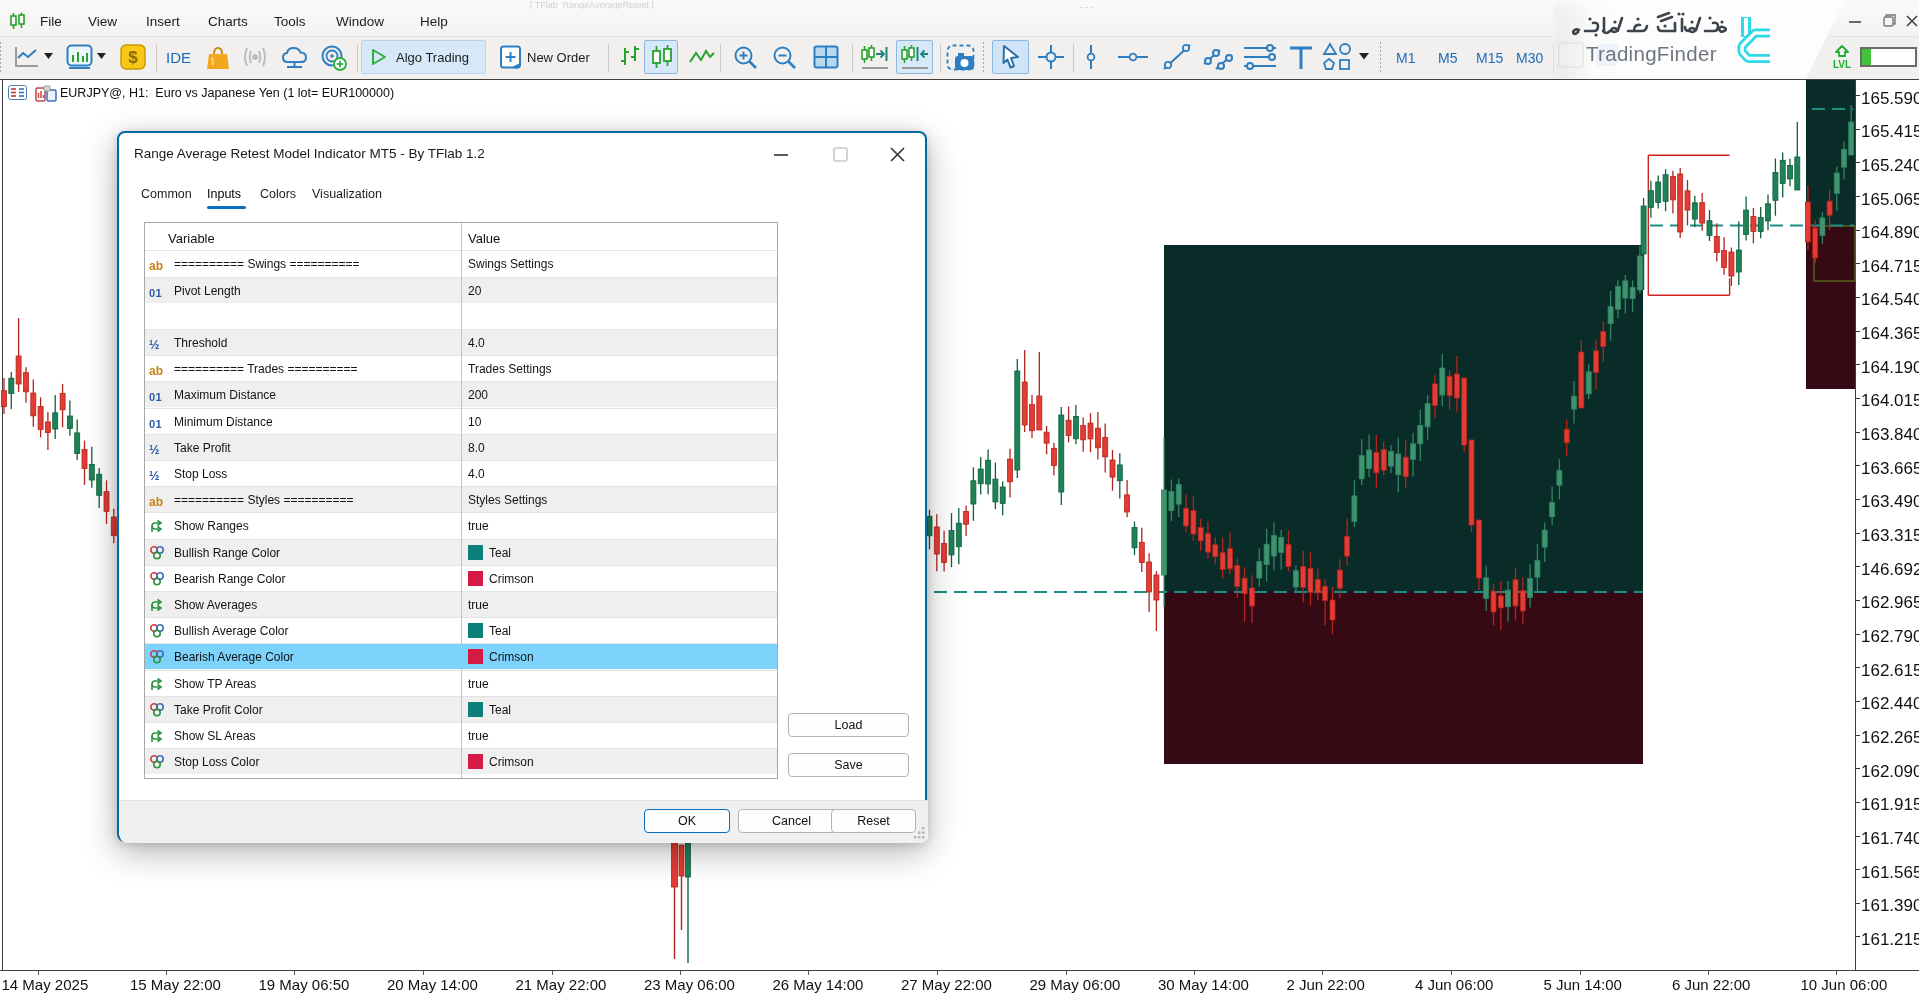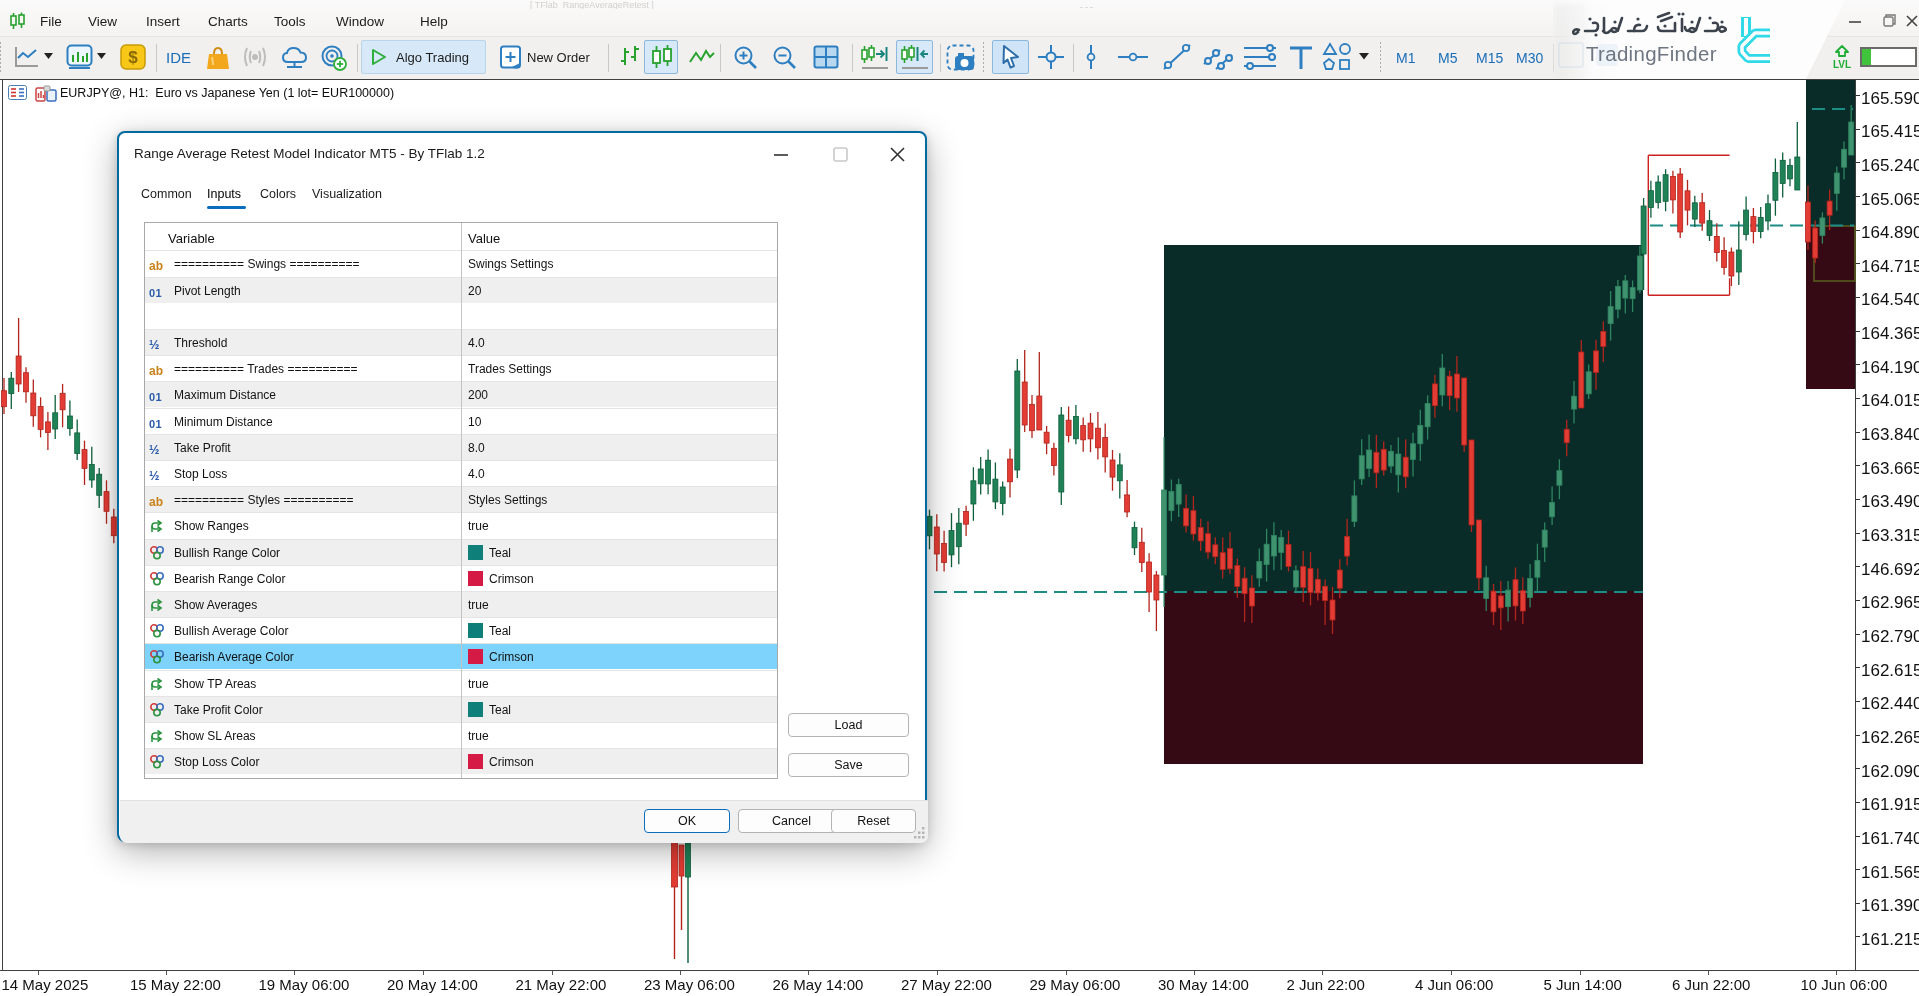--- a/index.html
+++ b/index.html
@@ -668,21 +668,21 @@
     <div class="plab" style="top:829.0px">161.740</div>
     <div class="ptick" style="top:835.5px"></div>
     <div class="plab" style="top:862.6px">161.565</div>
     <div class="ptick" style="top:869.1px"></div>
     <div class="plab" style="top:896.3px">161.390</div>
     <div class="ptick" style="top:902.8px"></div>
     <div class="plab" style="top:929.9px">161.215</div>
     <div class="ptick" style="top:936.4px"></div>
     <div class="tlab" style="left:1.5px">14 May 2025</div>
     <div class="tlab" style="left:130.0px">15 May 22:00</div>
-    <div class="tlab" style="left:258.5px">19 May 06:00</div>
+    <div class="tlab" style="left:258.5px">19 May 06:50</div>
     <div class="tlab" style="left:387.0px">20 May 14:00</div>
     <div class="tlab" style="left:515.5px">21 May 22:00</div>
     <div class="tlab" style="left:644.0px">23 May 06:00</div>
     <div class="tlab" style="left:772.5px">26 May 14:00</div>
     <div class="tlab" style="left:901.0px">27 May 22:00</div>
     <div class="tlab" style="left:1029.5px">29 May 06:00</div>
     <div class="tlab" style="left:1158.0px">30 May 14:00</div>
     <div class="tlab" style="left:1286.5px">2 Jun 22:00</div>
     <div class="tlab" style="left:1415.0px">4 Jun 06:00</div>
     <div class="tlab" style="left:1543.5px">5 Jun 14:00</div>

